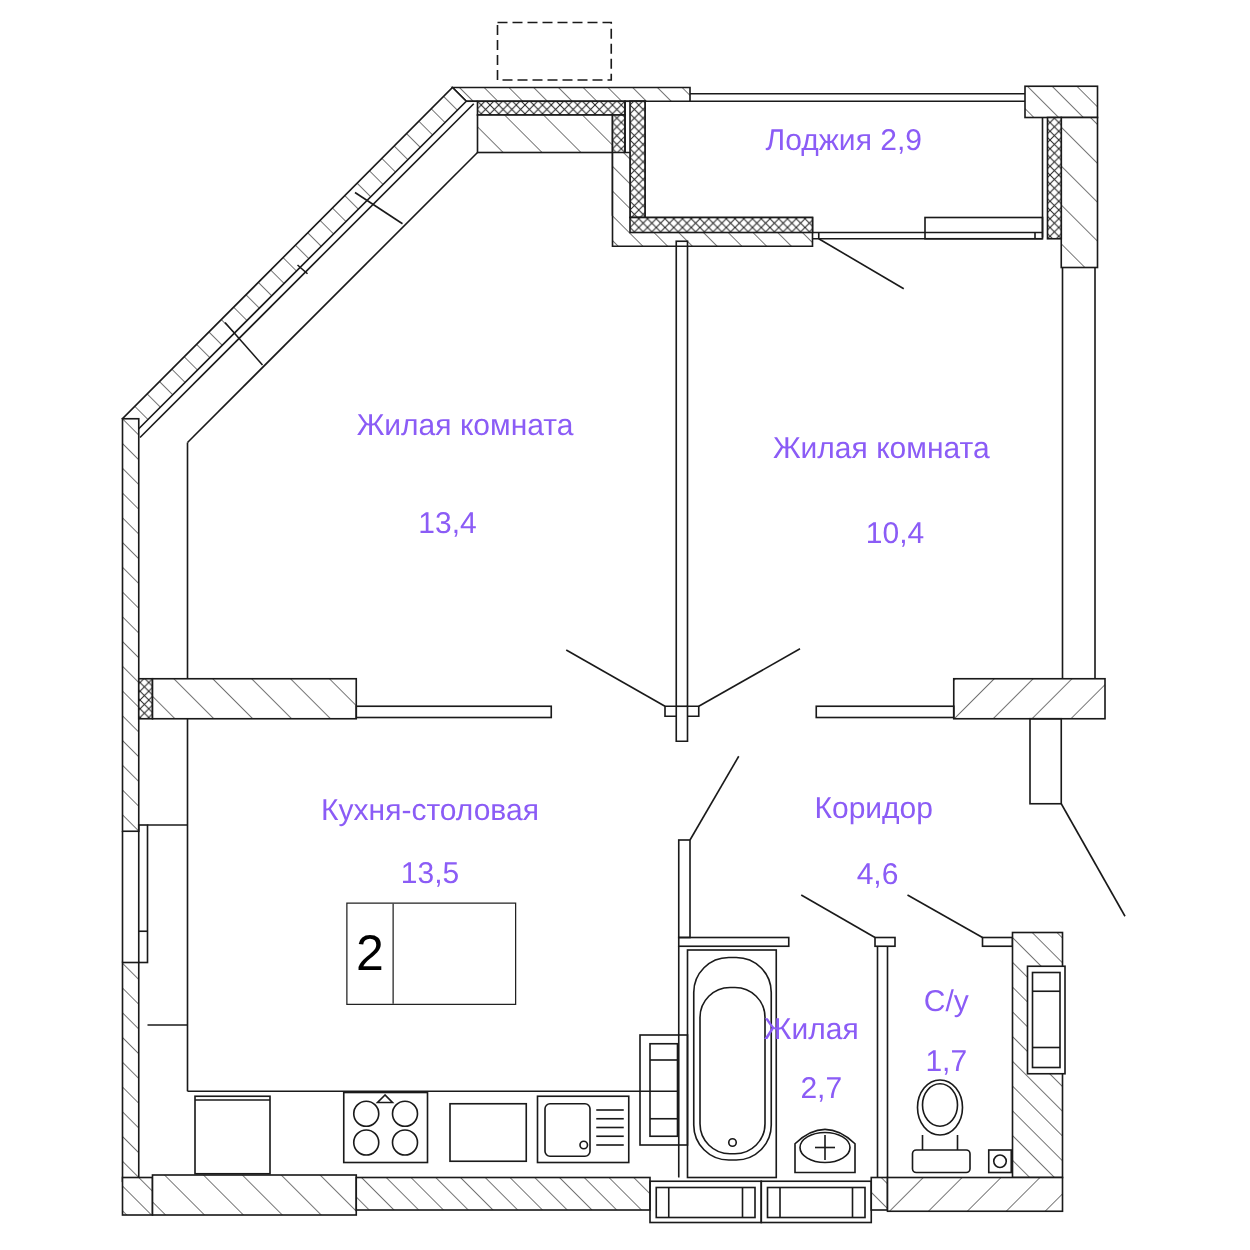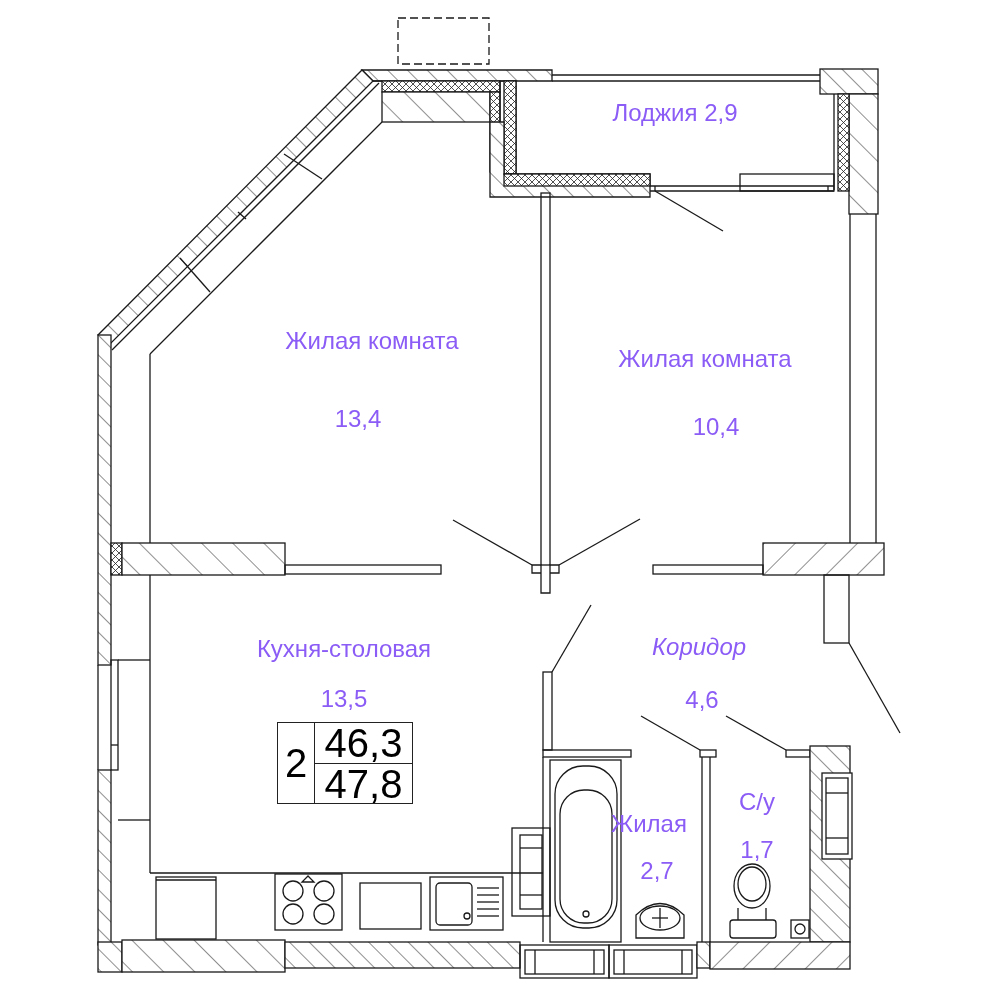--- a/index.html
+++ b/index.html
@@ -184,28 +184,24 @@
 
 <div class="lbl room-name" style="left:372px; top:329px;">Жилая комната</div>
 <div class="lbl room-area" style="left:358px; top:391px;">13,4</div>
 
 <div class="lbl room-name" style="left:705px; top:347px;">Жилая комната</div>
 <div class="lbl room-area" style="left:716px; top:399px;">10,4</div>
 
 <div class="lbl room-name" style="left:344px; top:637px;">Кухня-столовая</div>
 <div class="lbl room-area" style="left:344px; top:671px;">13,5</div>
 
-<div class="lbl room-name" style="left:699px; top:635px;font-style:italic;">Коридор</div>
+<div class="lbl room-name" style="left:699px; top:635px;">Коридор</div>
 <div class="lbl room-area" style="left:702px; top:672px;">4,6</div>
 
 <div class="lbl room-name" style="left:649px; top:812px;">Жилая</div>
 <div class="lbl room-area" style="left:657px; top:843px;">2,7</div>
 
 <div class="lbl room-name" style="left:757px; top:790px;">С/у</div>
 <div class="lbl room-area" style="left:757px; top:822px;">1,7</div>
 
 <div class="area-box">
   <div class="rooms">2</div>
-  <div class="vals">
-    <div>46,3</div>
-    <div>47,8</div>
-  </div>
 </div>
 
 </body></html>

